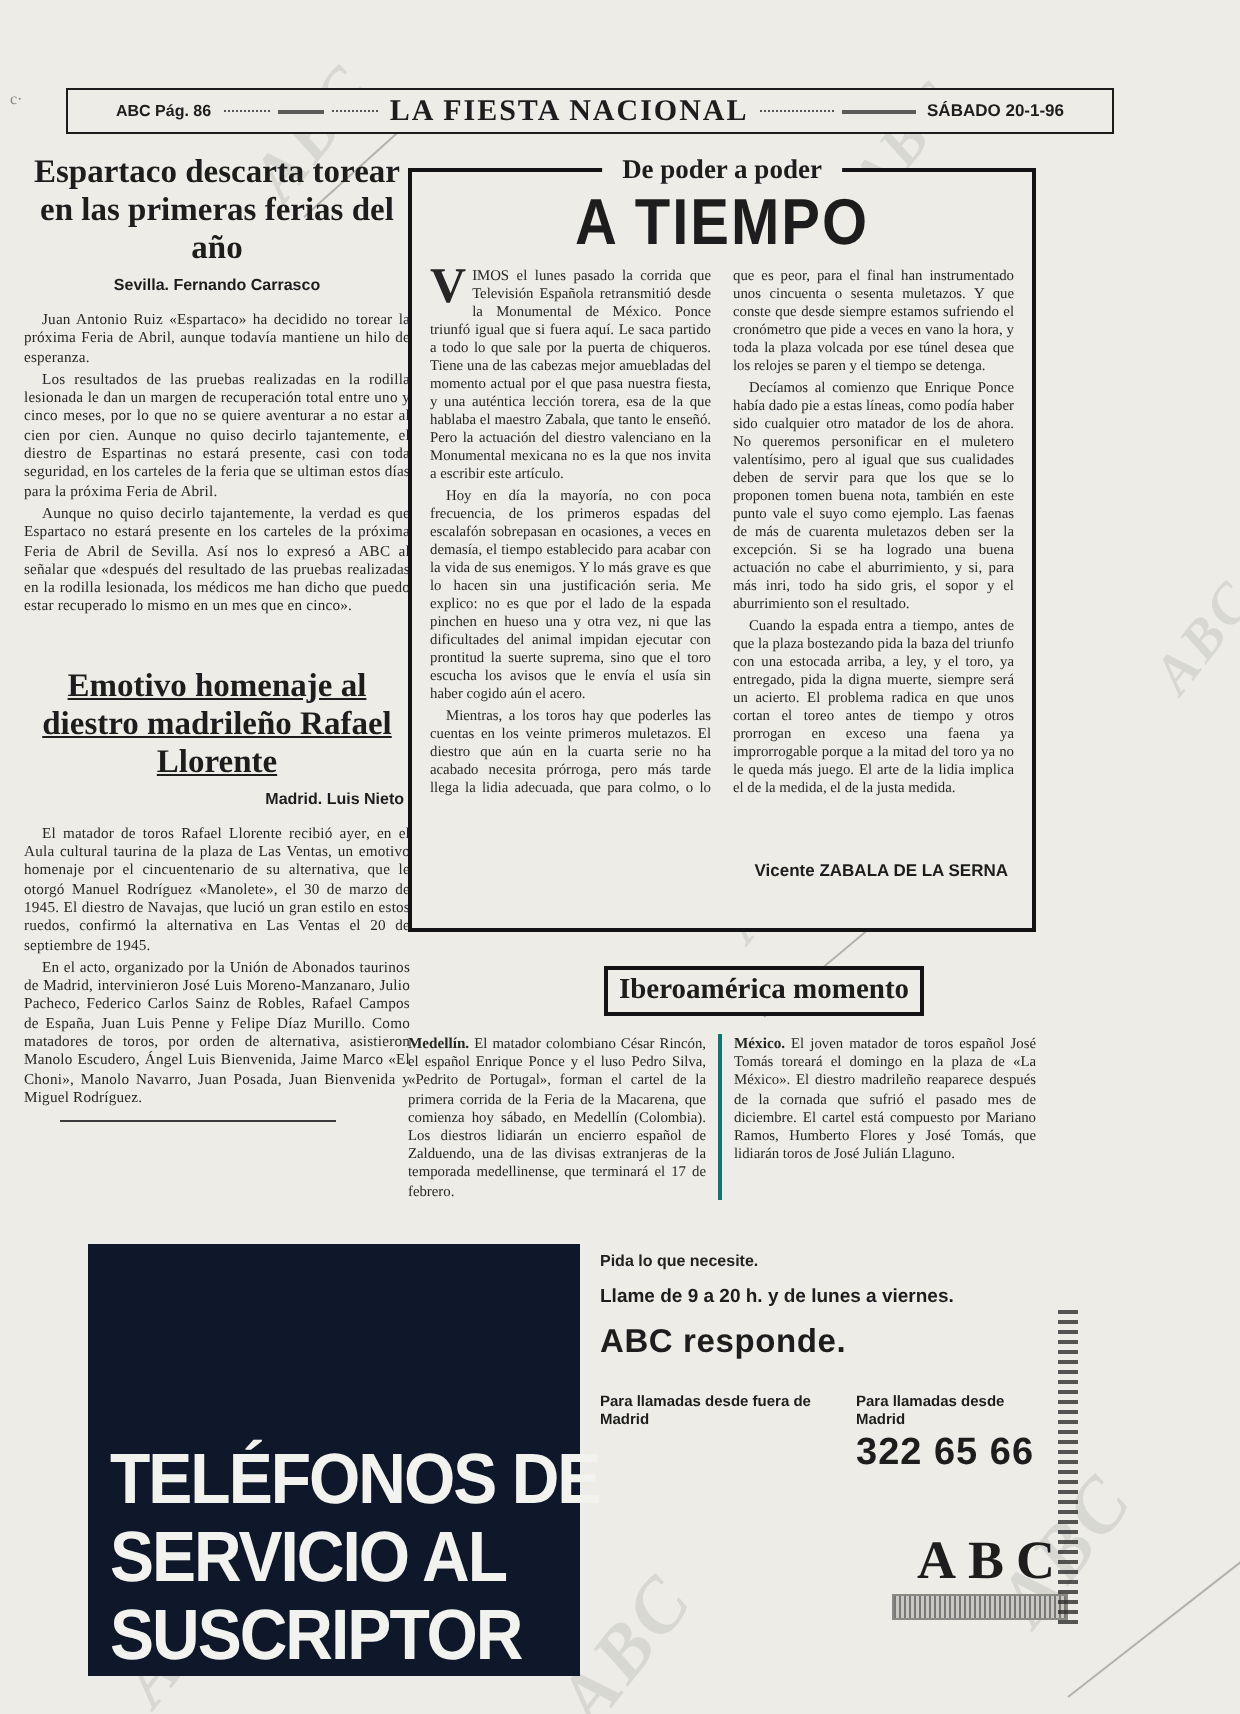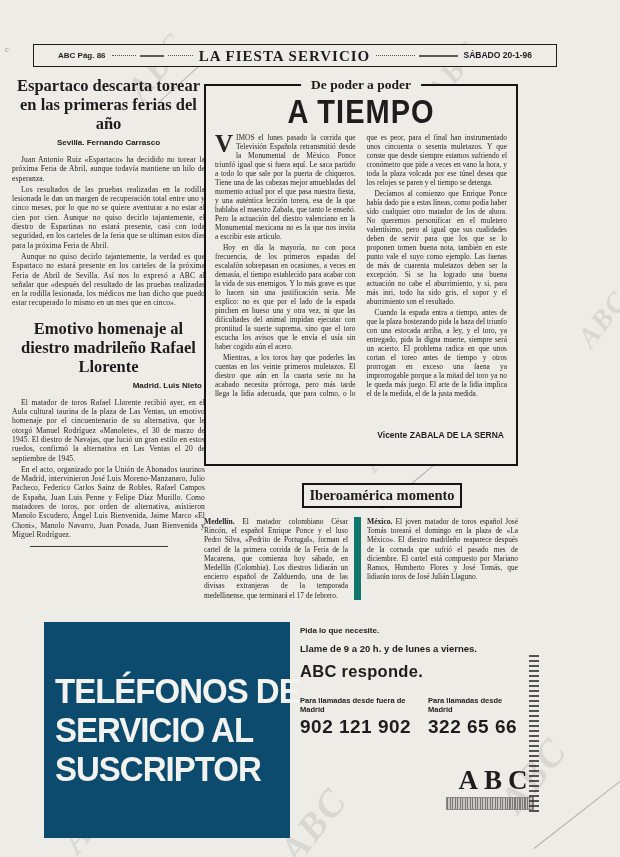--- a/index.html
+++ b/index.html
@@ -24,21 +24,21 @@
   
   .leftcol{position:absolute;left:12px;top:76px;width:193px;height:545px;overflow:hidden;}
   .headline{font:bold 16.5px/19px "Liberation Serif",serif;text-align:center;margin:0 0 5px;}
   .byline{font:bold 8px/10px "Liberation Sans",sans-serif;margin:0 0 7px;}
   .byline.center{text-align:center;}
   .byline.right{text-align:right;padding-right:3px;}
   .bodytext p{
     font-size:7.6px;line-height:9.3px;text-align:justify;margin:0 0 2px;
     text-indent:9px;color:#262626;letter-spacing:.1px;
   }
-  .h2gap{margin-top:11px;}
+  .h2gap{margin-top:25px;text-decoration:underline;}
   .endrule{width:138px;height:0;border-top:1.5px solid #3a3a3a;margin:7px 0 0 18px;}
   
   .colbox{
     position:absolute;left:204px;top:84px;width:314px;height:382px;
     border:2px solid #141414;box-sizing:border-box;background:#edece7;
   }
   .kicker{
     position:absolute;top:-9px;left:50%;transform:translateX(-50%);
     background:#edece7;padding:0 10px;
     font:bold 13.5px/16px "Liberation Serif",serif;white-space:nowrap;
@@ -60,28 +60,28 @@
   .dropcap{float:left;font:bold 25px/20px "Liberation Serif",serif;padding:1px 3px 0 0;}
   .signature{font:bold 8.5px/10px "Liberation Sans",sans-serif;text-align:right;padding:3px 12px 0 0;}
   
   .briefbox{
     position:absolute;left:302px;top:483px;width:160px;height:25px;
     border:2px solid #141414;box-sizing:border-box;background:#edece7;
     font:bold 14.5px/21px "Liberation Serif",serif;text-align:center;
   }
   .briefs{position:absolute;left:204px;top:517px;width:314px;display:flex;}
   .brief-col{width:50%;box-sizing:border-box;font-size:7.4px;line-height:9.2px;text-align:justify;color:#262626;}
-  .brief-col.b1{padding-right:6px;border-right:7px solid #0f766e;}
+  .brief-col.b1{padding-right:6px;border-right:2px solid #0f766e;}
   .brief-col.b2{padding-left:6px;}
   .brief-col b{font-size:7.6px;}
   
   .ad-black{
     position:absolute;left:44px;top:622px;width:246px;height:216px;
-    background:#0c4a6e;color:#f2f2ee;box-sizing:border-box;
-    padding:48px 0 0 11px;
+    background:#0f172a;color:#f2f2ee;box-sizing:border-box;
+    padding:96px 0 0 11px;
   }
   .ad-black div{
     font:800 33px/39px "Liberation Sans",sans-serif;letter-spacing:-1px;
     white-space:nowrap;transform:scaleY(1.08);transform-origin:left top;
   }
   .ad-right{position:absolute;left:300px;top:624px;width:224px;}
   .ad-copy{font:bold 8px/10.5px "Liberation Sans",sans-serif;color:#222;margin:0;}
   .ad-note{font:bold 8px/10.5px "Liberation Sans",sans-serif;color:#222;margin:2px 0 0;}
   .ad-schedule{font:900 9.5px/12px "Liberation Sans",sans-serif;margin:6px 0 0;}
   .ad-brand{font:900 16.5px/18px "Liberation Sans",sans-serif;letter-spacing:.3px;margin:7px 0 0;}
@@ -128,21 +128,21 @@
 <div class="scratch" style="left:534px;top:848px;width:110px;transform:rotate(-38deg);"></div>
 <span class="stray" style="left:5px;top:46px;">c·</span>
 
 <div class="masthead">
   <span class="mast-left">ABC Pág. 86</span>
   <span class="mast-spacer">
       <span class="mast-dots"></span>
       <span class="mast-rule" style="max-width:34px;"></span>
       <span class="mast-dots"></span>
     </span>
-  <span class="mast-center">LA FIESTA SERVICIO</span>
+  <span class="mast-center">LA FIESTA NACIONAL</span>
   <span class="mast-spacer">
       <span class="mast-dots"></span>
       <span class="mast-rule" style="max-width:46px;"></span>
     </span>
   <span class="mast-right">SÁBADO 20-1-96</span>
 </div>
 
 <div class="leftcol">
   <h1 class="headline">Espartaco descarta torear en las primeras ferias del año</h1>
   <div class="byline center">Sevilla. Fernando Carrasco</div>
@@ -192,21 +192,20 @@
   <div>SUSCRIPTOR</div>
 </div>
 
 <div class="ad-right">
   <p class="ad-note">Pida lo que necesite.</p>
   <div class="ad-schedule">Llame de 9 a 20 h. y de lunes a viernes.</div>
   <div class="ad-brand">ABC responde.</div>
   <div class="ad-phones">
     <div class="phone-group g1">
       <div class="phone-label">Para llamadas desde fuera de Madrid</div>
-      <div class="phone-number">902 121 902</div>
     </div>
     <div class="phone-group g2">
       <div class="phone-label">Para llamadas desde Madrid</div>
       <div class="phone-number">322 65 66</div>
     </div>
   </div>
 </div>
 
 <div class="abclogo">ABC</div>
 <div class="abclogo-bar"></div>

